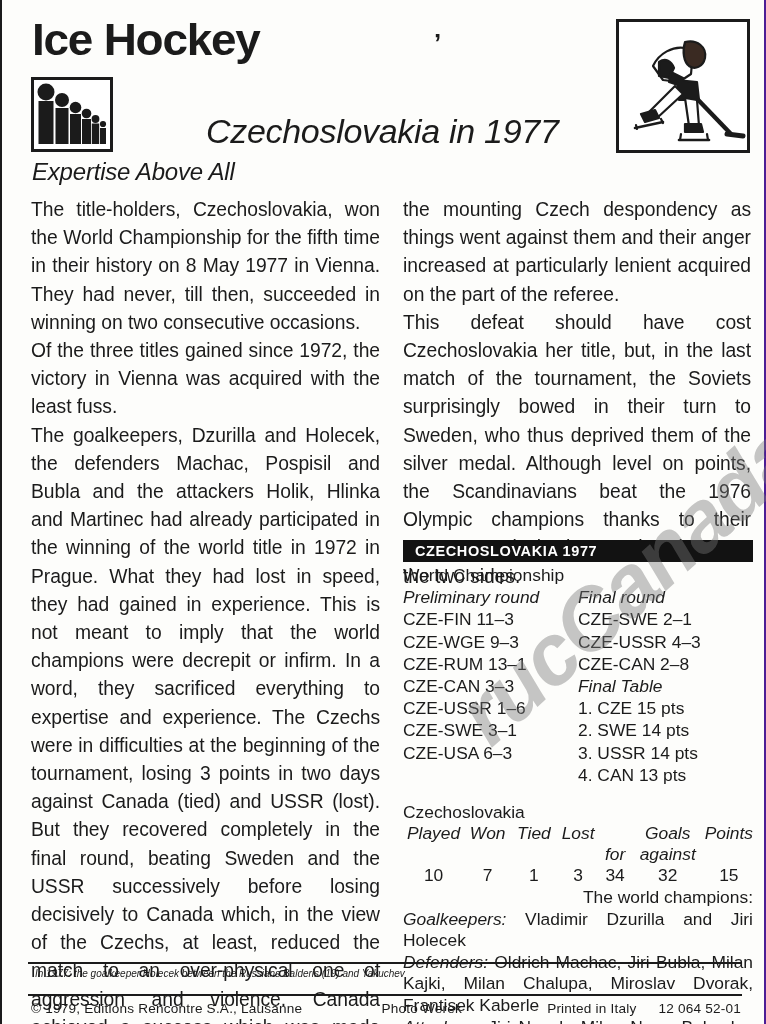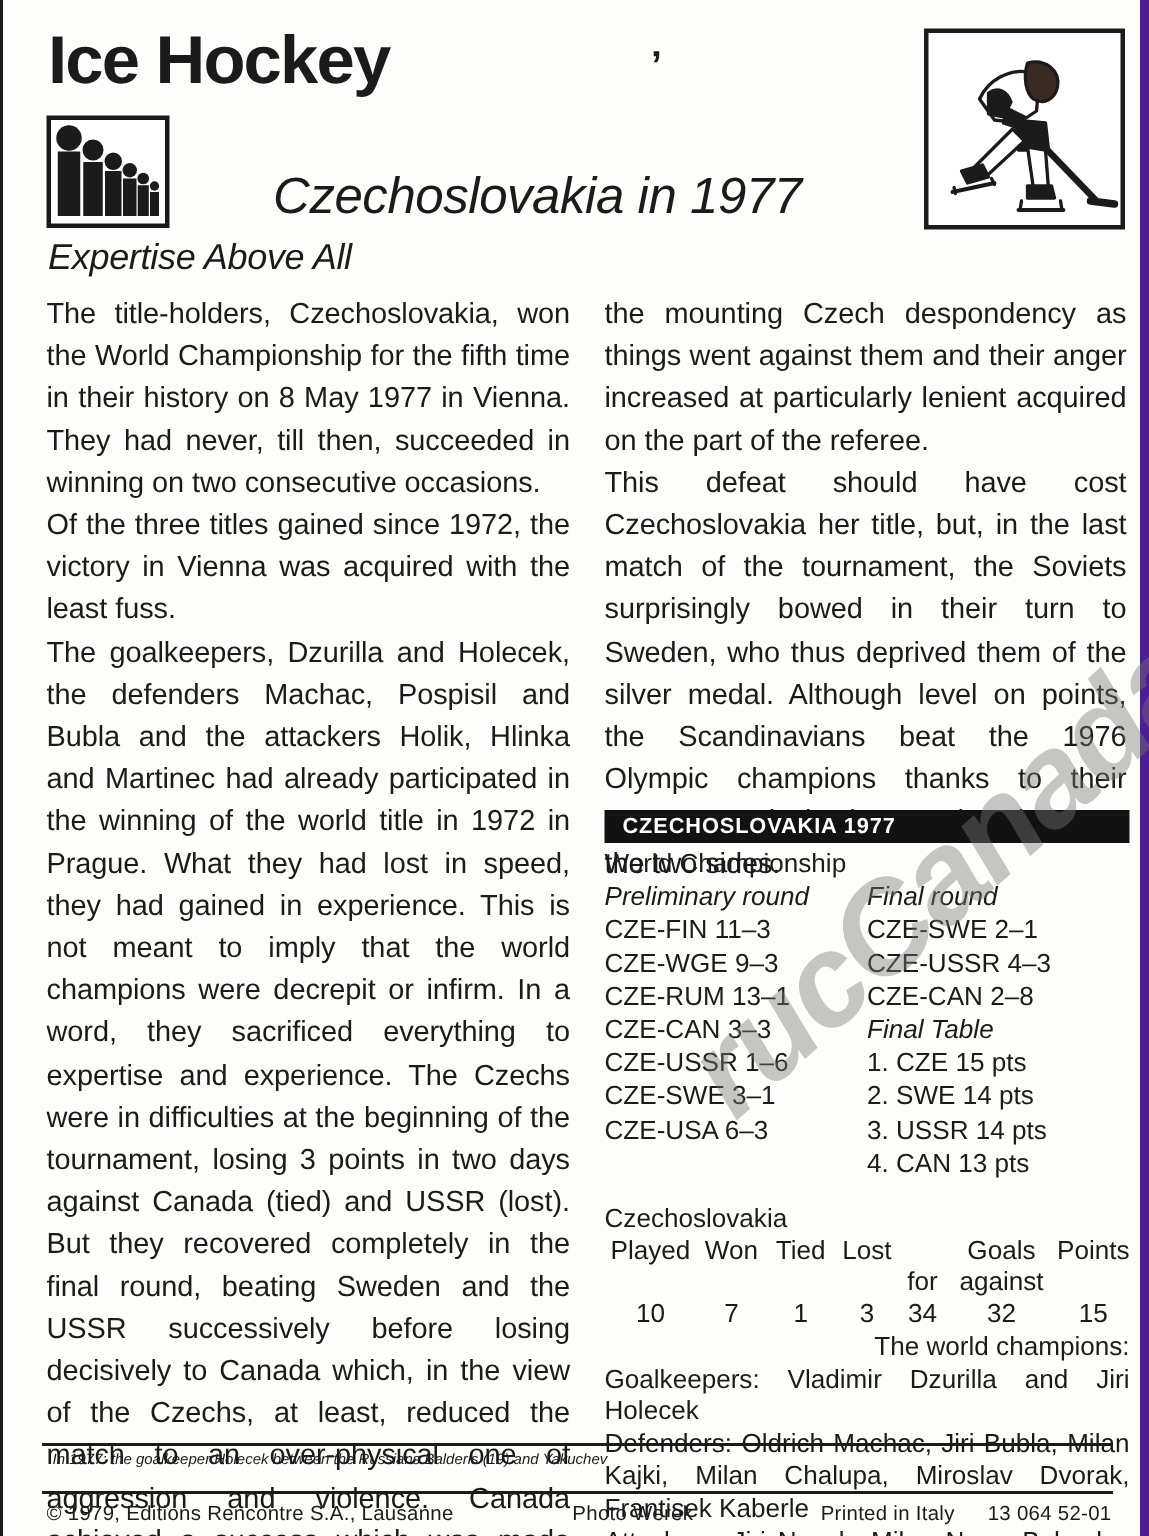--- a/index.html
+++ b/index.html
@@ -19,21 +19,21 @@
   }
 
   
   .card {
     position: absolute;
     left: 0; top: 0;
     width: 766px;
     height: 1024px;
     box-sizing: border-box;
     border-left: 2px solid #1b1b1b;
-    border-right: 6px solid #4c1d95;
+    border-right: 2px solid #4c1d95;
     background: #fdfdfb;
   }
 
   
   .header {
     position: absolute;
     left: 0; top: 0;
     width: 766px;
     height: 196px;
   }
@@ -83,21 +83,21 @@
     width: 134px;
     height: 134px;
     box-sizing: border-box;
     border: 3px solid #1b1b1b;
     background: #ffffff;
   }
   .pictogram-box svg { display:block; }
 
   .subject-title {
     position: absolute;
-    left: 180px;
+    left: 204px;
     top: 112px;
     font-size: 34px;
     font-style: italic;
     font-weight: normal;
     letter-spacing: -0.3px;
     color: #1b1b1b;
     white-space: nowrap;
   }
   .tagline {
     position: absolute;
@@ -169,34 +169,35 @@
   .team-name { margin-top: 16px; font-size: 17.4px; line-height: 21px; }
 
   .table-wrap { margin-top: 0px; }
   table.stat-table {
     border-collapse: collapse;
     width: 350px;
     font-size: 17.4px;
     line-height: 21px;
   }
   table.stat-table th {
+    font-style: italic;
     font-weight: normal;
     text-align: center;
     vertical-align: top;
     padding: 0;
     white-space: nowrap;
   }
   table.stat-table td {
     text-align: center;
     padding: 0;
     white-space: nowrap;
   }
 
   .champions { margin-top: 1px; font-size: 17.4px; line-height: 21.6px; }
-  .champions .lbl { }
+  .champions .lbl { font-style: italic; }
   .champions p { margin: 0; text-align: justify; }
   .champions p.nojust { text-align: right; }
 
   
   .rule {
     position: absolute;
     left: 26px;
     width: 714px;
     height: 2px;
     background: #1b1b1b;
@@ -407,18 +408,18 @@
   <div class="rule rule-1"></div>
 
   <div class="caption">In 1977: the goalkeeper Holecek between the Russians Balderis (19) and Yakuchev</div>
 
   <div class="rule rule-2"></div>
 
   <div class="colophon">
     <span class="c-left">© 1979, Editions Rencontre S.A., Lausanne</span>
     <span class="c-mid">Photo Werek</span>
     <span class="c-right">Printed in Italy</span>
-    <span class="c-code">13 064 52-01</span>
+    <span class="c-code">12 064 52-01</span>
   </div>
 
   <div class="watermark">rucCanada</div>
 
 </div>
 
 </body></html>

